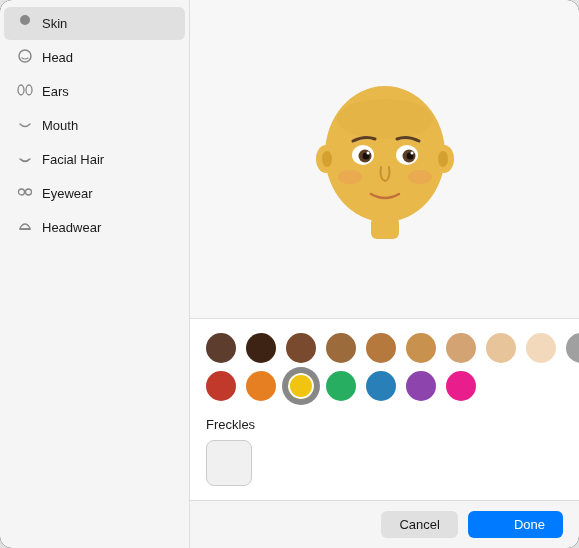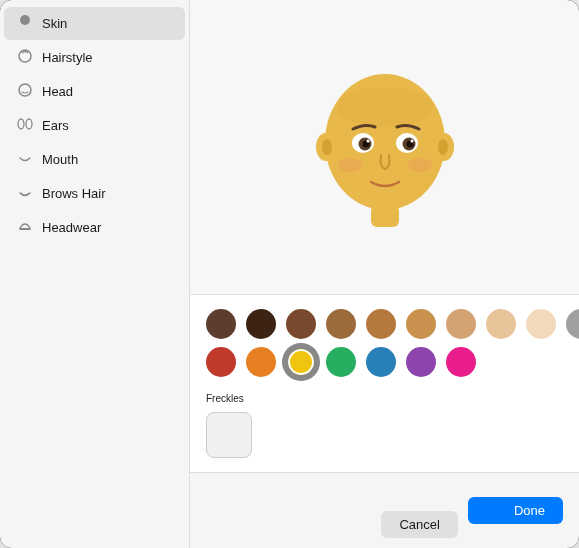--- a/index.html
+++ b/index.html
@@ -100,21 +100,21 @@
     .color-swatch.selected {
       border: 2.5px solid #888;
       box-shadow: 0 0 0 2px #ffffff inset, 0 0 0 4px #888;
     }
     .freckles-section {
       display: flex;
       flex-direction: column;
       gap: 8px;
     }
     .freckles-label {
-      font-size: 10px;
+      font-size: 13px;
       font-weight: 500;
       color: #1a1a1a;
     }
     .freckles-swatch {
       width: 46px;
       height: 46px;
       border-radius: 8px;
       border: 1.5px solid #ccc;
       background: #f0f0f0;
       cursor: pointer;
@@ -133,21 +133,20 @@
       padding: 6px 18px;
       border-radius: 6px;
       font-size: 13px;
       cursor: pointer;
       border: none;
       font-family: inherit;
     }
     .btn-cancel {
       background: #e0e0e0;
       color: #1a1a1a;
-      margin-top: 28px;
     }
     .btn-done {
       background: #007aff;
       color: #ffffff;
       font-weight: 500;
       padding-left: 46px;
     }
   </style>
 </head>
 <body>
@@ -157,27 +156,20 @@
   <div class="sidebar">
   <div class="sidebar-item active">
         <span class="icon"><svg width="16" height="16" viewBox="0 0 16 16">
             <path d="M8 1a5 5 0 1 0 0 10A5 5 0 0 0 8 1z" fill="#888"></path>
           </svg></span>
         <span>Skin</span>
       </div>
       <div class="sidebar-item">
         <span class="icon"><svg width="16" height="16" viewBox="0 0 16 16">
             <circle cx="8" cy="8" r="6" fill="none" stroke="#888" stroke-width="1.5"></circle>
-            <path d="M5 5 Q8 2 11 5" stroke="#888" stroke-width="1.5" fill="none"></path>
-          </svg></span>
-        <span>Hairstyle</span>
-      </div>
-      <div class="sidebar-item">
-        <span class="icon"><svg width="16" height="16" viewBox="0 0 16 16">
-            <circle cx="8" cy="8" r="6" fill="none" stroke="#888" stroke-width="1.5"></circle>
             <path d="M5 10 Q8 12 11 10" stroke="#888" stroke-width="1.2" fill="none" stroke-linecap="round"></path>
           </svg></span>
         <span>Head</span>
       </div>
       <div class="sidebar-item">
         <span class="icon"><svg width="16" height="16" viewBox="0 0 16 16">
             <ellipse cx="4" cy="8" rx="3" ry="5" fill="none" stroke="#888" stroke-width="1.3"></ellipse>
             <ellipse cx="12" cy="8" rx="3" ry="5" fill="none" stroke="#888" stroke-width="1.3"></ellipse>
           </svg></span>
         <span>Ears</span>
@@ -186,21 +178,30 @@
         <span class="icon"><svg width="16" height="16" viewBox="0 0 16 16">
             <path d="M3 8 Q8 13 13 8" stroke="#888" stroke-width="1.5" fill="none" stroke-linecap="round"></path>
           </svg></span>
         <span>Mouth</span>
       </div>
       <div class="sidebar-item">
         <span class="icon"><svg width="16" height="16" viewBox="0 0 16 16">
             <path d="M3 9 Q8 14 13 9" stroke="#888" stroke-width="1.5" fill="none" stroke-linecap="round"></path>
             <path d="M4 9 Q6 11 8 11 Q10 11 12 9" stroke="#888" stroke-width="1" fill="none"></path>
           </svg></span>
-        <span>Brows Hair</span>
+        <span>Facial Hair</span>
+      </div>
+      <div class="sidebar-item">
+        <span class="icon"><svg width="16" height="16" viewBox="0 0 16 16">
+            <circle cx="4.5" cy="8" r="3" fill="none" stroke="#888" stroke-width="1.3"></circle>
+            <circle cx="11.5" cy="8" r="3" fill="none" stroke="#888" stroke-width="1.3"></circle>
+            <line x1="7.5" y1="8" x2="8.5" y2="8" stroke="#888" stroke-width="1.3"></line>
+            <line x1="1.5" y1="8" x2="1.5" y2="8" stroke="#888" stroke-width="1.3"></line>
+          </svg></span>
+        <span>Eyewear</span>
       </div>
       <div class="sidebar-item">
         <span class="icon"><svg width="16" height="16" viewBox="0 0 16 16">
             <path d="M3 10 Q8 2 13 10" fill="none" stroke="#888" stroke-width="1.4"></path>
             <rect x="2" y="10" width="12" height="2" rx="1" fill="#888"></rect>
           </svg></span>
         <span>Headwear</span>
       </div>
     </div>
 

